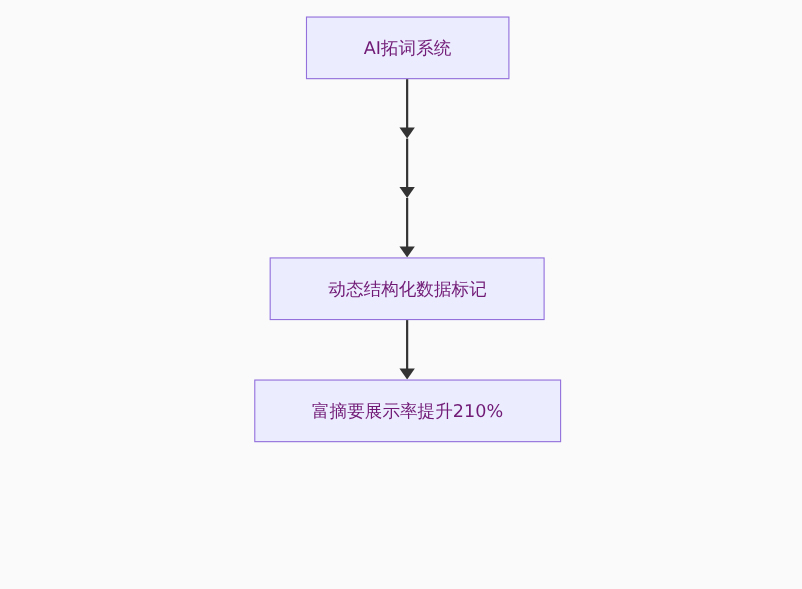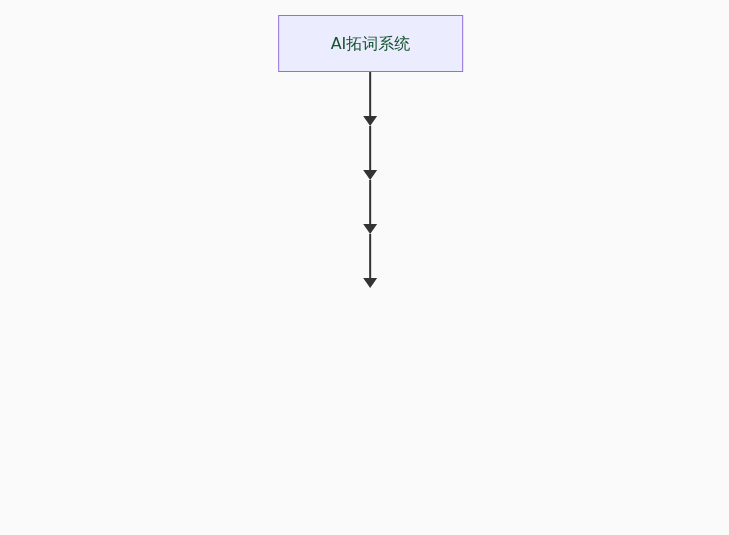--- a/index.html
+++ b/index.html
@@ -20,21 +20,21 @@
     left: 50%;
     transform: translateX(calc(-50% + 6px));
     display: flex;
     flex-direction: column;
     align-items: center;
   }
   .node {
     box-sizing: border-box;
     background: #ECECFF;
     border: 1px solid #9370DB;
-    color: #14532d;
+    color: #701a75;
     font-size: 16px;
     line-height: 19px;
     padding: 18px 52px;
     text-align: center;
     white-space: nowrap;
     min-height: 56px;
     display: flex;
     align-items: center;
     justify-content: center;
   }
@@ -78,21 +78,27 @@
       <div class="edge-line"></div>
       <div class="arrowhead"></div>
     </div>
 
 
     <div class="edge">
       <div class="edge-line"></div>
       <div class="arrowhead"></div>
     </div>
 
+    <div class="node">
+      <span>动态结构化数据标记</span>
+    </div>
 
     <div class="edge">
       <div class="edge-line"></div>
       <div class="arrowhead"></div>
     </div>
 
+    <div class="node">
+      <span>富摘要展示率提升210%</span>
+    </div>
 
   </div>
 </div>
 
 </body></html>

